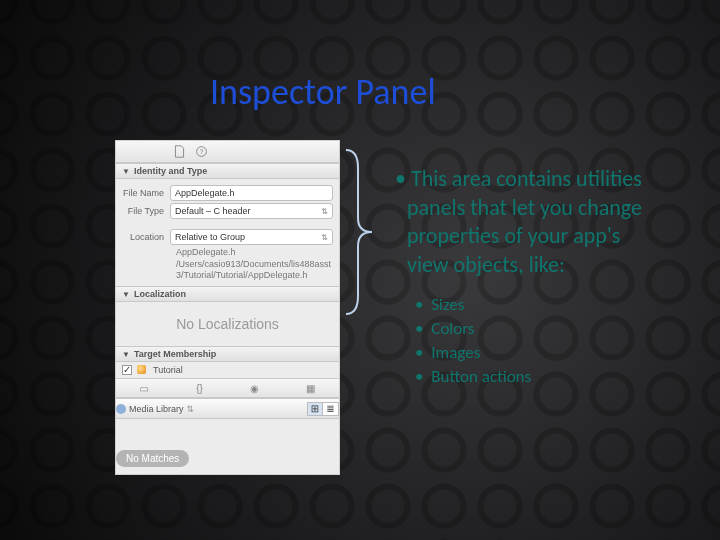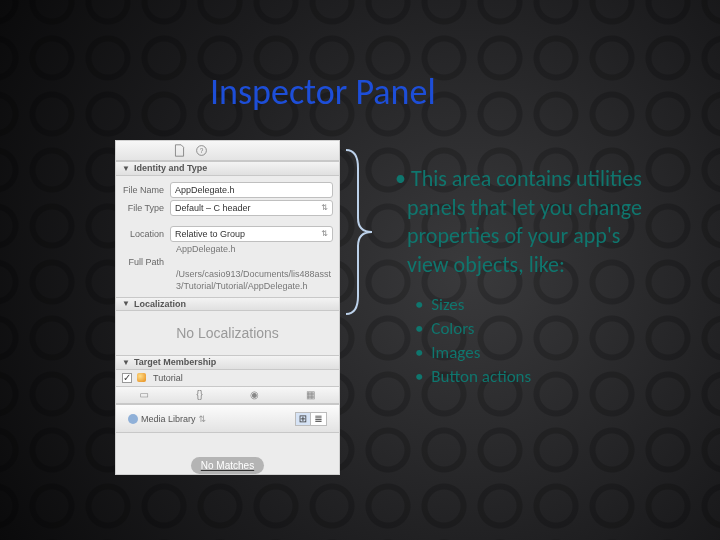--- a/index.html
+++ b/index.html
@@ -50,27 +50,27 @@
   .row { display:flex; align-items:center; margin: 2px 0;}
   .lbl { width: 48px; text-align:right; color:#666; font-size:9px; padding-right:6px;}
   .field { flex:1; height:16px; background:#fff; border:1px solid #bfbfbf; border-radius:3px; font-size:9px; padding:0 4px; display:flex; align-items:center; justify-content:space-between;}
   .field .up { color:#888; font-size:8px;}
   .dimtxt { color:#777; font-size:9px; line-height:1.3; padding-left:54px; word-break: break-all;}
   .noloc { text-align:center; color:#9a9a9a; font-size:14px; padding: 14px 0; }
   .chk { display:flex; gap:5px; font-size:9px; color:#555; padding:3px 6px;}
   .chk .box { width:10px; height:10px; border:1px solid #999; background:#fff; position:relative;}
   .chk .box::after{ content:"✓"; position:absolute; top:-2px; left:0; font-size:10px; color:#444;}
   .orange { width:9px;height:9px; display:inline-block; background: radial-gradient(circle at 35% 35%, #ffdd88, #e58b1a); border-radius:2px; margin-right:2px;}
-  .libbar { height: 32px; background: linear-gradient(#fcfcfc,#e3e3e3); border-top:1px solid #c8c8c8; border-bottom:1px solid #c8c8c8; display:flex; align-items:center; justify-content:space-between; padding:0 12px;gap:12px;}
+  .libbar { height: 21px; background: linear-gradient(#fcfcfc,#e3e3e3); border-top:1px solid #c8c8c8; border-bottom:1px solid #c8c8c8; display:flex; align-items:center; justify-content:space-between; padding:0 0;gap:12px;}
   .libbar .left { display:flex; align-items:center; gap:3px; font-size:9px; color:#555;}
   .libbar .right { display:flex; gap:0;}
   .libbar .right .seg { width:16px; height:14px; border:1px solid #bcbcbc; background:#fff; display:flex; align-items:center; justify-content:center;}
   .libbar .right .seg.active { background:#d6e3f5;}
   .libbar .right .seg:not(:first-child){ border-left:none;}
-  .bigempty { flex: 1; display:flex; align-items:center; justify-content:center; flex-direction:column; gap:6px; padding-top:24px;text-decoration:underline;}
+  .bigempty { flex: 1; display:flex; align-items:flex-start; justify-content:center; flex-direction:column; gap:6px; padding-top:24px;}
   .nomatch { color:#fff; background:#b4b4b4; font-size:10px; padding: 3px 10px; border-radius: 10px;}
   .panel-flex { display:flex; flex-direction:column; height:100%;}
   .grow{flex:1;}
 
   .brace {
     position: absolute;
     left: 342px; top: 148px;
     width: 32px; height: 168px;
   }
   .brace svg { width:100%; height:100%;}
@@ -122,23 +122,20 @@
       </div>
       <div style="height:6px"></div>
       <div class="row">
         <div class="lbl">Location</div>
         <div class="field">
             <span>Relative to Group</span>
             <span class="up">⇅</span>
           </div>
       </div>
       <div class="dimtxt">AppDelegate.h</div>
-      <div class="row" style="align-items:flex-start; margin-top:2px;">
-        <div class="lbl">Full Path</div>
-      </div>
       <div class="dimtxt" style="padding-left:54px;">/Users/casio913/Documents/lis488asst3/Tutorial/Tutorial/AppDelegate.h</div>
     </div>
 
     <div class="sechdr">
       <span class="tri">▼</span>
       <span>Localization</span>
     </div>
     <div class="noloc">No Localizations</div>
 
     <div class="sechdr">

